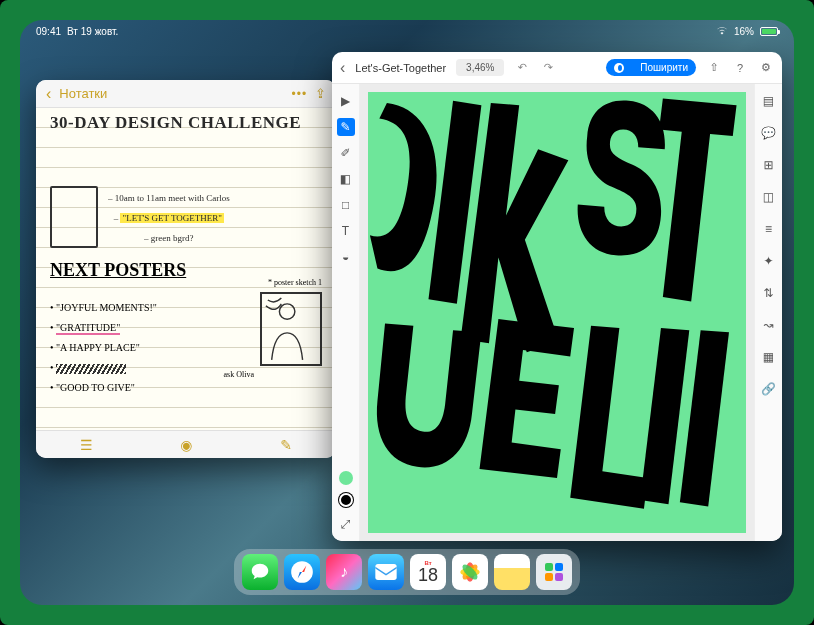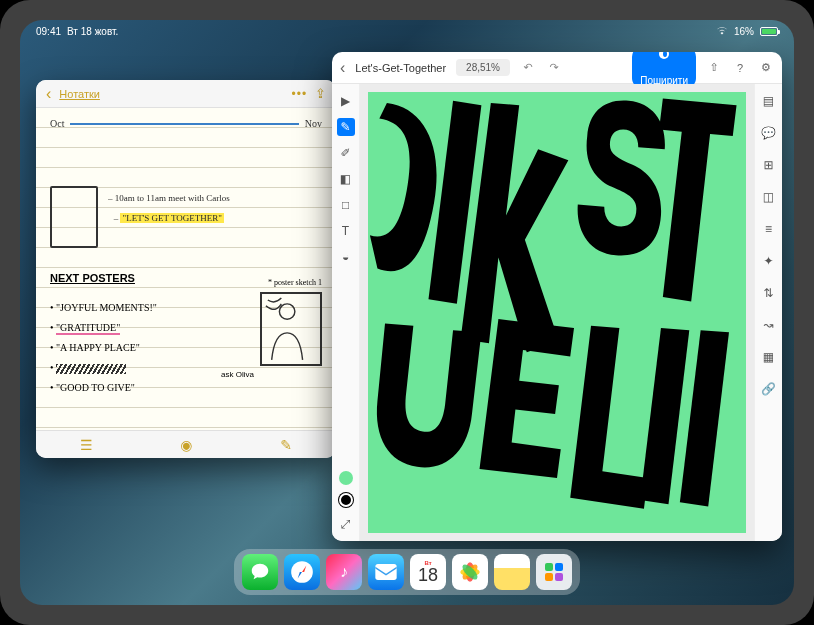--- a/index.html
+++ b/index.html
@@ -1,58 +1,58 @@
 <!DOCTYPE html>
 <html><head>
 <meta charset="utf-8">
 <style>
 * { margin:0; padding:0; box-sizing:border-box; }
 body { width:814px; height:625px; background:#000; font-family:-apple-system,Helvetica,sans-serif; overflow:hidden; position:relative; }
-.bezel { position:absolute; inset:0; border-radius:30px; background:#404040; }
+.bezel { position:absolute; inset:0; border-radius:8px; background:#15803d; }
 .screen { position:absolute; left:20px; top:20px; right:20px; bottom:20px; border-radius:22px; overflow:hidden;
   background:linear-gradient(135deg,#2b5a7a 0%,#1a3b52 30%,#4a7a8a 55%,#2a5060 75%,#163040 100%); }
 .statusbar { position:absolute; top:0; left:0; right:0; height:22px; color:#fff; font-size:10px; display:flex; align-items:center; padding:0 16px; }
 .sb-left { display:flex; gap:6px; }
 .sb-right { margin-left:auto; display:flex; gap:6px; align-items:center; }
 .battery { width:18px; height:9px; border:1px solid #fff; border-radius:2px; position:relative; }
 .battery::after { content:""; position:absolute; right:-3px; top:2px; width:2px; height:4px; background:#fff; border-radius:0 1px 1px 0; }
 .battery-fill { position:absolute; inset:1px; background:#4cd964; border-radius:1px; }
 
 
 .notes { position:absolute; left:16px; top:60px; width:300px; height:378px; background:#fff; border-radius:10px; box-shadow:0 12px 30px rgba(0,0,0,.5); overflow:hidden; }
 .notes-top { height:28px; background:#f6f6f6; border-bottom:1px solid #e0e0e0; display:flex; align-items:center; padding:0 10px; gap:8px; }
 .back-chev { color:#c9a227; font-size:16px; font-weight:300; }
-.notes-label { color:#c9a227; font-size:11px;text-decoration:underline; }
+.notes-label { color:#c9a227; font-size:13px; }
 .dots { margin-left:auto; color:#c9a227; font-size:12px; letter-spacing:1px; }
 .share-ico { color:#c9a227; font-size:13px; }
 .notes-paper { position:absolute; top:28px; left:0; right:0; bottom:28px; background:#fffef5;
   background-image:repeating-linear-gradient(to bottom,transparent 0,transparent 19px,#d8d4c0 19px,#d8d4c0 20px); padding:6px 14px 8px; }
 .notes-title { font-family:'Comic Sans MS',cursive; font-weight:700; font-size:17px; letter-spacing:.5px; color:#2a2a2a; line-height:1.1; }
 .monthrow { display:flex; align-items:center; gap:6px; margin-top:4px; font-family:'Comic Sans MS',cursive; font-size:10px; color:#333; }
 .monthline { flex:1; height:2px; background:#3a80c8; }
 .sketch1 { position:absolute; left:14px; top:78px; width:48px; height:62px; border:2px solid #333; border-radius:2px; }
 .bullets { position:absolute; left:72px; top:80px; font-family:'Comic Sans MS',cursive; font-size:9px; color:#2a2a2a; line-height:20px;text-align:center; }
 .bullets .hl { background:#ffe84a; padding:0 2px; }
-.heading2 { position:absolute; left:14px; top:164px; font-family:Liberation Sans, sans-serif; font-weight:700; font-size:11px; text-decoration:underline; }
+.heading2 { position:absolute; left:14px; top:152px; font-family:Liberation Serif, serif; font-weight:700; font-size:18px; text-decoration:underline; }
 .psk { position:absolute; right:14px; top:170px; font-family:'Comic Sans MS',cursive; font-size:8px; }
 .sketch2 { position:absolute; right:14px; top:184px; width:62px; height:74px; border:2px solid #333; }
 .list2 { position:absolute; left:14px; top:190px; font-family:'Comic Sans MS',cursive; font-size:10px; line-height:20px; }
 .pink-u { border-bottom:2px solid #e86aa0; }
 .scribble { display:inline-block; width:70px; height:10px; background:repeating-linear-gradient(120deg,#333 0,#333 2px,transparent 2px,transparent 4px); vertical-align:middle; }
-.ask { position:absolute; right:82px; top:262px; font-family:Liberation Sans, sans-serif; font-size:8px; }
+.ask { position:absolute; right:82px; top:262px; font-family:Liberation Serif, serif; font-size:8px; }
 .notes-bot { position:absolute; bottom:0; left:0; right:0; height:28px; background:#f6f6f6; border-top:1px solid #e0e0e0; display:flex; align-items:center; justify-content:space-around; color:#c9a227; font-size:14px; }
 
 
 .pixaki { position:absolute; left:312px; top:32px; right:12px; bottom:64px; background:#fff; border-radius:10px; box-shadow:0 14px 34px rgba(0,0,0,.55); overflow:hidden; display:flex; flex-direction:column; }
 .pix-top { height:32px; border-bottom:1px solid #e6e6e6; display:flex; align-items:center; gap:10px; padding:0 8px; font-size:11px; color:#666; }
 .pix-back { color:#666; font-size:16px; }
 .pix-title { color:#333; font-size:11px; }
 .zoom { background:#eee; padding:3px 10px; border-radius:4px; font-size:10px; color:#555; }
 .undo,.redo { width:16px; height:16px; color:#888; display:flex; align-items:center; justify-content:center; }
-.pill { background:#007aff; color:#fff; border-radius:11px; padding:3px 8px; font-size:10px; display:flex; gap:16px; align-items:center;flex-direction:column; }
+.pill { background:#007aff; color:#fff; border-radius:11px; padding:3px 8px; font-size:10px; display:flex; gap:16px; align-items:center; }
 .pill-ico { width:10px; height:10px; background:#fff; border-radius:50%; display:inline-block; position:relative; }
 .pill-ico::after{content:"";position:absolute;inset:2px 2px 2px 4px;border-radius:50%;background:#007aff;}
 .top-ico { width:16px; color:#666; text-align:center; }
 .pix-body { flex:1; display:flex; }
 .ltool,.rtool { width:28px; background:#fafafa; display:flex; flex-direction:column; align-items:center; gap:8px; padding:8px 0; }
 .ltool { border-right:1px solid #eee; }
 .rtool { border-left:1px solid #eee; gap:14px; }
 .tico { width:18px; height:18px; display:flex; align-items:center; justify-content:center; color:#555; font-size:12px; border-radius:3px; }
 .tico.active { background:#007aff; color:#fff; }
 .swatch { width:14px; height:14px; border-radius:50%; }
@@ -68,21 +68,21 @@
 </style>
 </head>
 <body>
 
 <div class="bezel">
 <div class="screen">
 
   <div class="statusbar">
     <div class="sb-left">
       <span>09:41</span>
-      <span>Вт 18 жовт.</span>
+      <span>Вт 19 жовт.</span>
     </div>
     <div class="sb-right">
       <span>
         <svg width="12" height="9" viewBox="0 0 12 9">
               <path fill="#fff" d="M6 8.5l1.5-1.5a2.1 2.1 0 00-3 0L6 8.5zm-3-3l1-1a3.5 3.5 0 014 0l1 1a5 5 0 00-6 0zm-2-2l1-1a6.5 6.5 0 018 0l1 1a8 8 0 00-10 0z"></path>
             </svg>
       </span>
       <span>16%</span>
       <span class="battery">
             <span class="battery-fill"></span>
@@ -91,29 +91,26 @@
   </div>
 
   <div class="notes">
     <div class="notes-top">
       <span class="back-chev">‹</span>
       <span class="notes-label">Нотатки</span>
       <span class="dots">•••</span>
       <span class="share-ico">⇪</span>
     </div>
     <div class="notes-paper">
-      <div class="monthrow">
-        <span>Oct</span>
-        <span class="monthline"></span>
-        <span>Nov</span>
-      </div>
+      <div class="notes-title">30-DAY DESIGN CHALLENGE</div>
       <div class="sketch1"></div>
       <div class="bullets">
         <div>– <span>10am to 11am meet with Carlos</span></div>
         <div>– <span class="hl">"LET'S GET TOGETHER"</span></div>
+        <div>– <span>green bgrd?</span></div>
       </div>
       <div class="heading2">NEXT POSTERS</div>
       <div class="psk">* poster sketch 1</div>
       <div class="sketch2">
         <svg width="100%" height="100%" viewBox="0 0 60 72">
               <path fill="none" stroke="#333" stroke-width="1.5" d="M18 18a8 8 0 1116 0 8 8 0 01-16 0zM10 68c2-20 8-28 16-28s14 8 16 28M6 6c6 4 10 2 14-2M4 12c8 6 12 4 16-2"></path>
             </svg>
       </div>
       <div class="list2">
         <div>• <span>"JOYFUL MOMENTS!"</span></div>
@@ -129,21 +126,21 @@
       <span>◉</span>
       <span>✎</span>
     </div>
   </div>
 
   <div class="pixaki">
 
     <div class="pix-top">
       <span class="pix-back">‹</span>
       <span class="pix-title">Let's-Get-Together</span>
-      <span class="zoom">28,51%</span>
+      <span class="zoom">3,46%</span>
       <span class="undo">↶</span>
       <span class="redo">↷</span>
       <span style="flex:1"></span>
       <span class="pill">
             <span class="pill-ico"></span>
             <span>Поширити</span>
           </span>
       <span class="top-ico">⇧</span>
       <span class="top-ico">?</span>
       <span class="top-ico">⚙</span>

